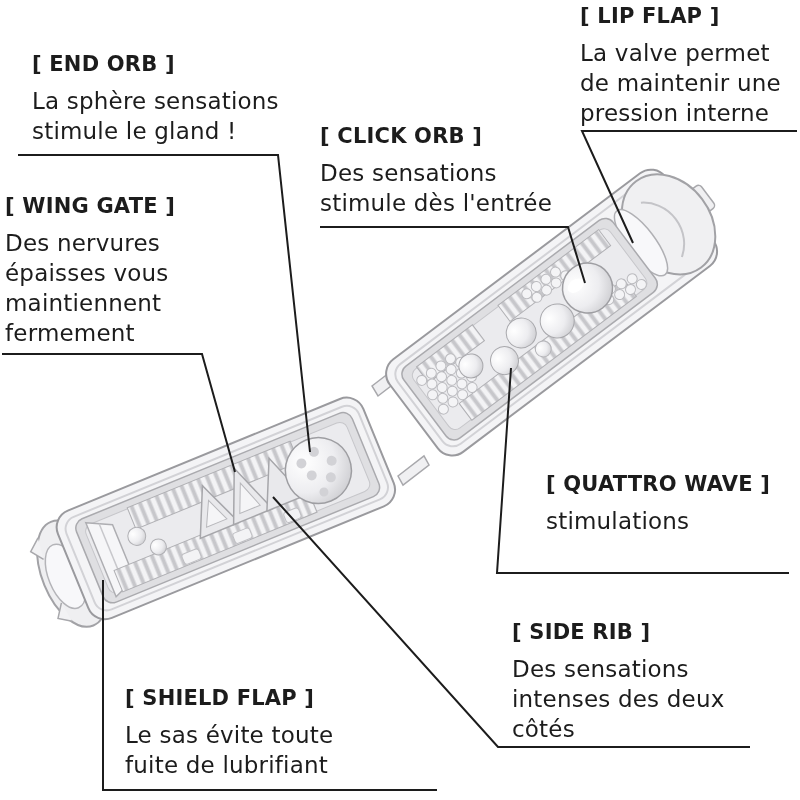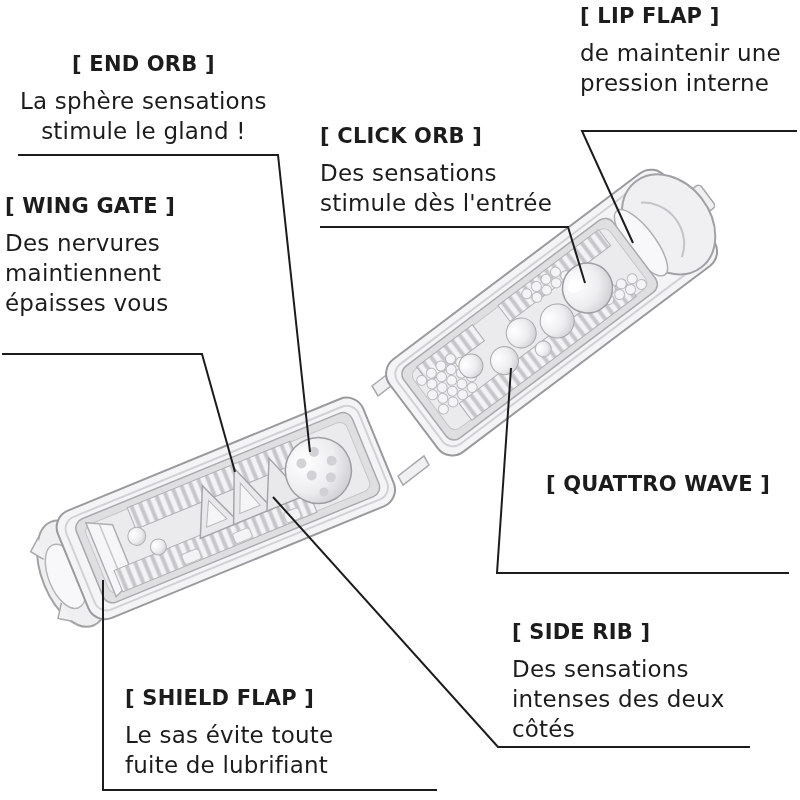--- a/index.html
+++ b/index.html
@@ -179,47 +179,50 @@
       <polyline points="18,155 278,155 310,452"></polyline>
       <polyline points="797,131 582,131 633,243"></polyline>
       <polyline points="320,227 568,227 585,283"></polyline>
       <polyline points="2,354 202,354 235,472"></polyline>
       <polyline points="789,573 497,573 511,368"></polyline>
       <polyline points="750,747 498,747 273,497"></polyline>
       <polyline points="437,790 103,790 103,580"></polyline>
     </g>
   </svg>
 
-  <div class="callout" style="left:20px; top:48px;text-align:center;">
+  <div class="callout" style="left:32px; top:48px;">
     <div class="co-title">[ END ORB ]</div>
     <div class="co-line">La sphère sensations</div>
     <div class="co-line">stimule le gland !</div>
   </div>
 
   <div class="callout" style="left:580px; top:0px;">
     <div class="co-title">[ LIP FLAP ]</div>
+    <div class="co-line">La valve permet</div>
     <div class="co-line">de maintenir une</div>
     <div class="co-line">pression interne</div>
   </div>
 
   <div class="callout" style="left:320px; top:120px;">
     <div class="co-title">[ CLICK ORB ]</div>
     <div class="co-line">Des sensations</div>
     <div class="co-line">stimule dès l'entrée</div>
   </div>
 
   <div class="callout" style="left:5px; top:190px;">
     <div class="co-title">[ WING GATE ]</div>
     <div class="co-line">Des nervures</div>
+    <div class="co-line">épaisses vous</div>
     <div class="co-line">maintiennent</div>
-    <div class="co-line">épaisses vous</div>
+    <div class="co-line">fermement</div>
   </div>
 
   <div class="callout" style="left:546px; top:468px;">
     <div class="co-title">[ QUATTRO WAVE ]</div>
+    <div class="co-line">stimulations</div>
   </div>
 
   <div class="callout" style="left:512px; top:616px;">
     <div class="co-title">[ SIDE RIB ]</div>
     <div class="co-line">Des sensations</div>
     <div class="co-line">intenses des deux</div>
     <div class="co-line">côtés</div>
   </div>
 
   <div class="callout" style="left:125px; top:682px;">

